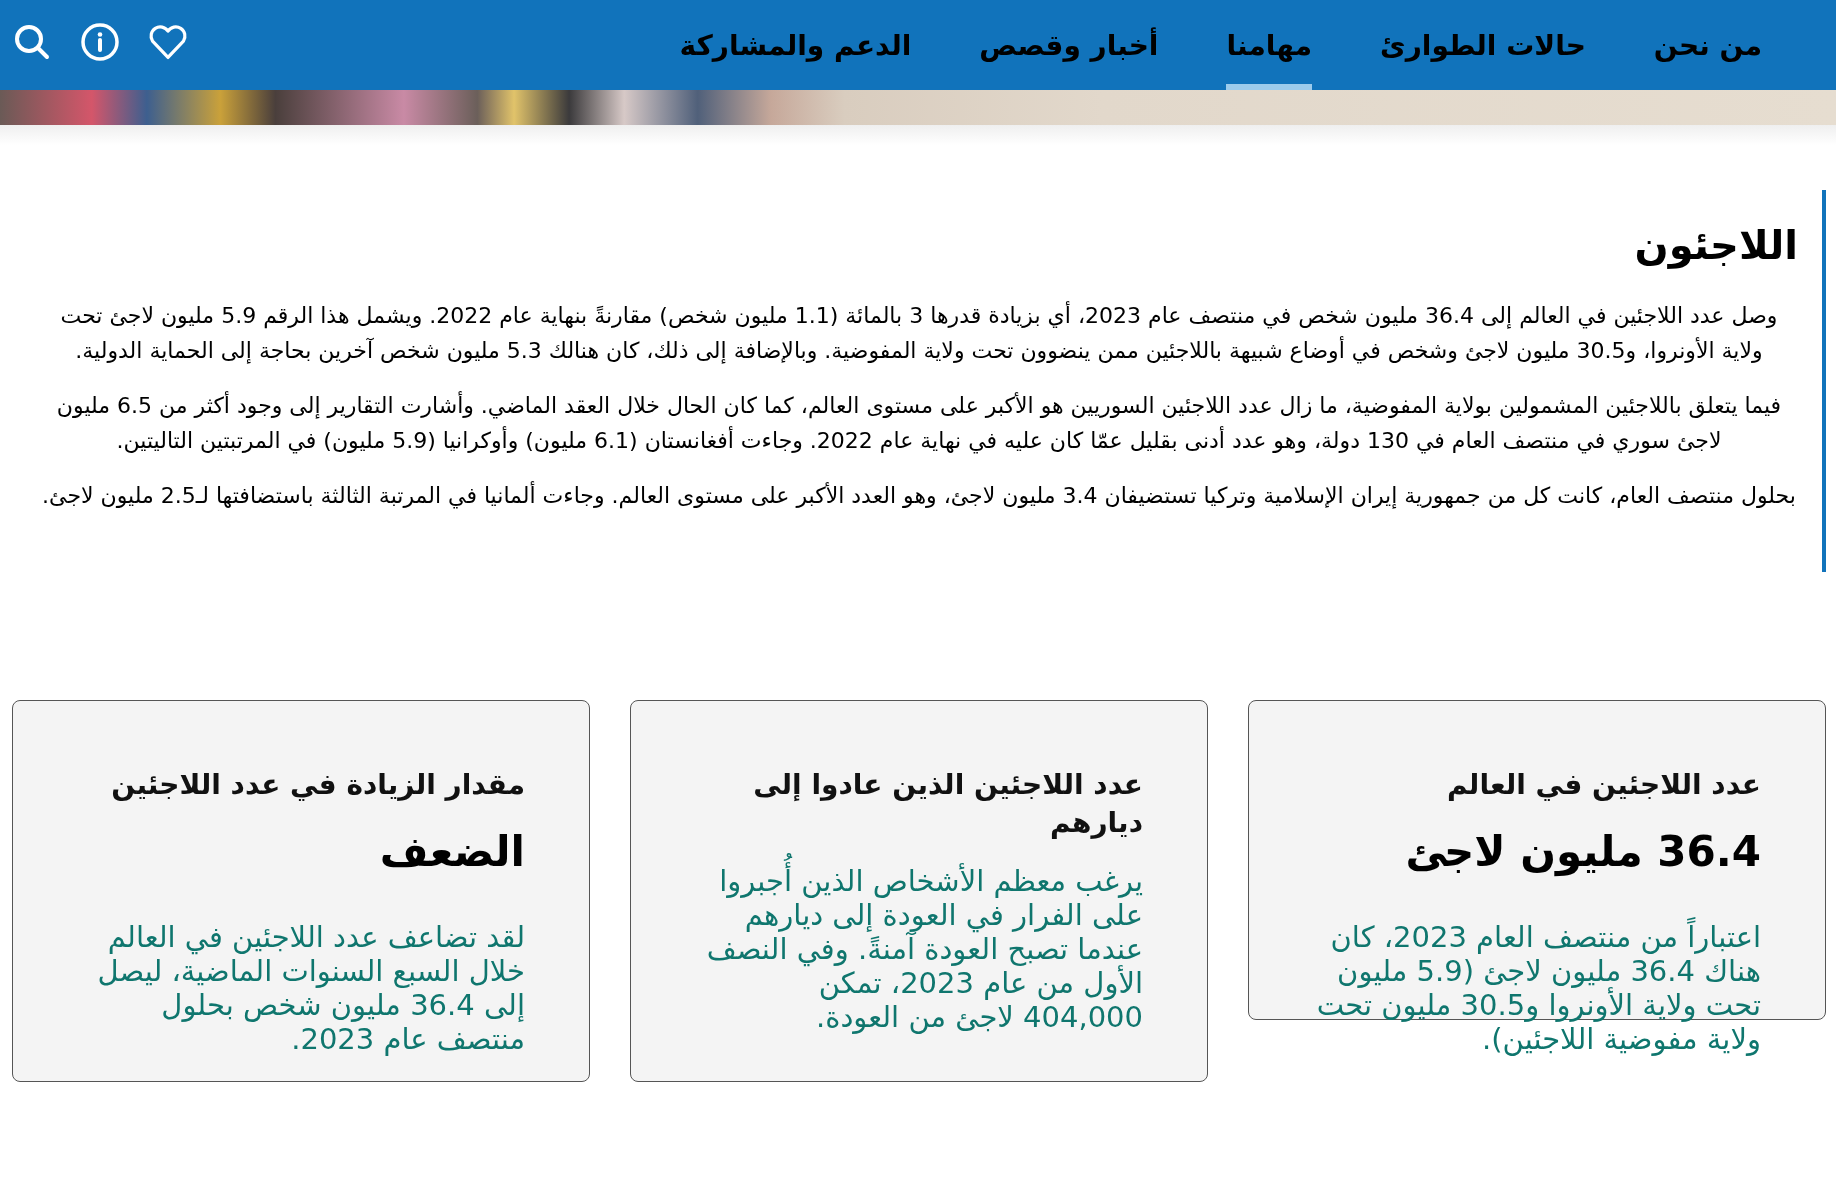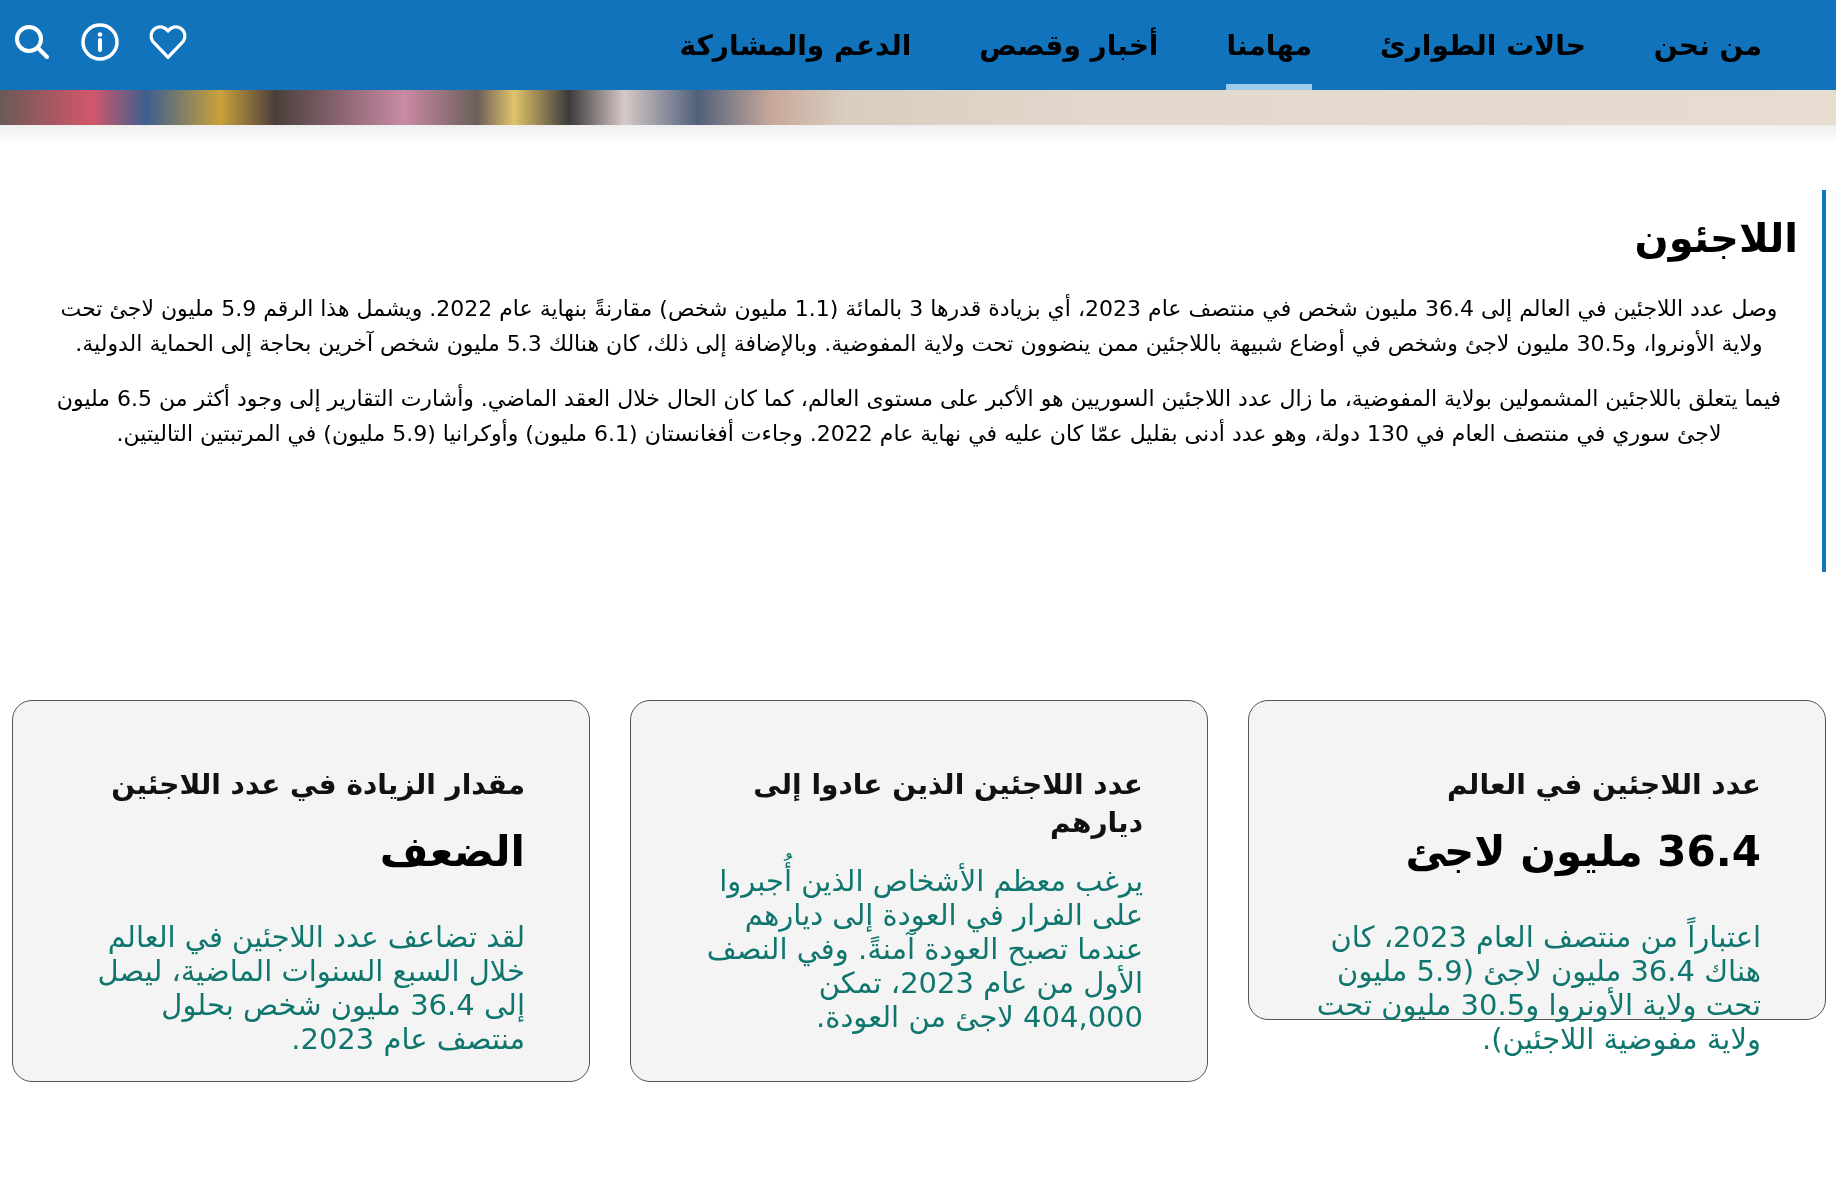--- a/index.html
+++ b/index.html
@@ -30,28 +30,28 @@
       #6b5f5a 26%, #e1c36a 28%, #3b3a3c 31%, #d7c9c7 34%, #50607a 38%, #c6a89a 42%,
       #d9cdbf 46%, #e2d8cb 60%, #e6ddd0 100%);
   }
   .hero-fade { position: absolute; top: 125px; left: 0; width: 1836px; height: 20px; background: linear-gradient(#efefef, #ffffff); }
 
   
   .section {
     position: absolute; top: 190px; right: 10px; width: 1790px; height: 382px;
     border-right: 4px solid #1173bb; padding-right: 24px; direction: rtl;
   }
-  .section-title { font-size: 40px; font-weight: bold; text-align: right; margin-top: 25px; margin-bottom: 30px; color: #000; }
+  .section-title { font-size: 40px; font-weight: bold; text-align: right; margin-top: 32px; margin-bottom: 30px; color: #000; }
   .para { font-size: 22px; line-height: 35px; text-align: center; color: #000; margin-bottom: 20px; padding-left: 4px; }
 
   
   .cards { position: absolute; top: 700px; left: 12px; width: 1814px; height: 420px; direction: ltr; }
   .card {
     position: absolute; top: 0; width: 578px; background: #f4f4f4; border: 1px solid #555;
-    border-radius: 20px; direction: rtl; padding: 65px 64px 40px 60px; text-align: right;
+    border-radius: 8px; direction: rtl; padding: 65px 64px 40px 60px; text-align: right;
   }
   .card-label { font-size: 28px; font-weight: bold; color: #111; margin-bottom: 22px; line-height: 38px; }
   .card-value { font-size: 42px; font-weight: bold; color: #000; margin-bottom: 42px; line-height: 52px; }
   .card-desc { font-size: 29px; line-height: 34px; color: #0f766e; }
 </style>
 </head>
 <body>
 
 <header class="navbar">
   <div class="nav-icons">
@@ -94,20 +94,21 @@
   </nav>
 </header>
 
 <div class="hero"></div>
 <div class="hero-fade"></div>
 
 <section class="section">
   <h1 class="section-title">اللاجئون</h1>
   <p class="para">وصل عدد اللاجئين في العالم إلى 36.4 مليون شخص في منتصف عام 2023، أي بزيادة قدرها 3 بالمائة (1.1 مليون شخص) مقارنةً بنهاية عام 2022. ويشمل هذا الرقم 5.9 مليون لاجئ تحت ولاية الأونروا، و30.5 مليون لاجئ وشخص في أوضاع شبيهة باللاجئين ممن ينضوون تحت ولاية المفوضية. وبالإضافة إلى ذلك، كان هنالك 5.3 مليون شخص آخرين بحاجة إلى الحماية الدولية.</p>
   <p class="para">فيما يتعلق باللاجئين المشمولين بولاية المفوضية، ما زال عدد اللاجئين السوريين هو الأكبر على مستوى العالم، كما كان الحال خلال العقد الماضي. وأشارت التقارير إلى وجود أكثر من 6.5 مليون لاجئ سوري في منتصف العام في 130 دولة، وهو عدد أدنى بقليل عمّا كان عليه في نهاية عام 2022. وجاءت أفغانستان (6.1 مليون) وأوكرانيا (5.9 مليون) في المرتبتين التاليتين.</p>
+  <p class="para">بحلول منتصف العام، كانت كل من جمهورية إيران الإسلامية وتركيا تستضيفان 3.4 مليون لاجئ، وهو العدد الأكبر على مستوى العالم. وجاءت ألمانيا في المرتبة الثالثة باستضافتها لـ2.5 مليون لاجئ.</p>
 </section>
 
 <div class="cards">
   <div class="card" style="right: 0; height: 320px;">
     <div class="card-label">عدد اللاجئين في العالم</div>
     <div class="card-value">36.4 مليون لاجئ</div>
     <div class="card-desc">اعتباراً من منتصف العام 2023، كان هناك 36.4 مليون لاجئ (5.9 مليون تحت ولاية الأونروا و30.5 مليون تحت ولاية مفوضية اللاجئين).</div>
   </div>
   <div class="card" style="right: 618px; height: 382px;">
     <div class="card-label">عدد اللاجئين الذين عادوا إلى ديارهم</div>

